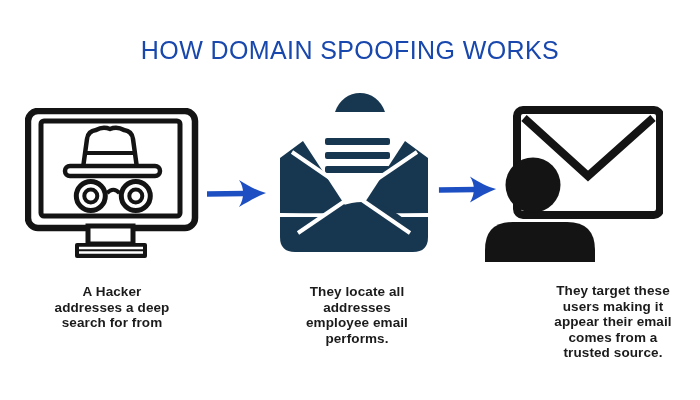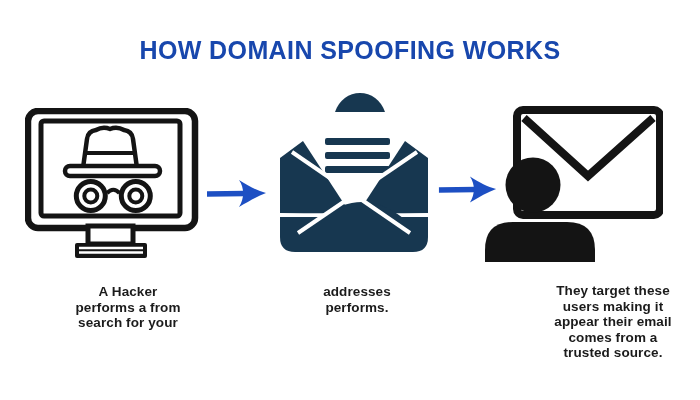--- a/index.html
+++ b/index.html
@@ -3,21 +3,21 @@
 <meta charset="utf-8">
 <style>
   html,body{margin:0;padding:0;}
   body{font-family:"Liberation Sans", sans-serif;}
   .canvas{
     position:relative;width:700px;height:400px;background:var(--background,#fff);
     overflow:hidden;
   }
   .title{
     position:absolute;left:0;top:36px;width:100%;text-align:center;
-    font-size:25px;font-weight:700;letter-spacing:.4px;
+    font-size:25px;font-weight:400;letter-spacing:.4px;
     color:var(--title-blue);
   }
   .icon{position:absolute;}
   .caption{
     position:absolute;text-align:center;color:var(--caption-black);
     font-size:13.5px;font-weight:700;line-height:15.5px;letter-spacing:.1px;
   }
   .ik{stroke:var(--icon-black);fill:#ffffff;}
   .ikl{stroke:var(--icon-black);fill:none;}
   .ikf{fill:var(--icon-black);}
@@ -84,28 +84,30 @@
     <g>
       <rect x="34" y="6" width="143" height="105" rx="6" fill="#ffffff" stroke="var(--icon-black)" stroke-width="8"></rect>
       <path d="M41,14 L105,72 L170,14" fill="none" stroke="var(--icon-black)" stroke-width="8"></path>
     </g>
     <g>
       <circle class="ikf" cx="50" cy="81" r="27.5"></circle>
       <path class="ikf" d="M2,158 L2,146 Q2,118 30,118 L84,118 Q112,118 112,146 L112,158 Z"></path>
     </g>
   </svg>
 
-  <div class="caption" style="left:38px;top:284px;width:180px">
+  <div class="caption" style="left:22px;top:284px;width:180px">
       <div>A Hacker</div>
-      <div>performs a from</div>
-      <div>search for your</div>
+      <div>addresses a deep</div>
+      <div>search for from</div>
     </div>
 
   <div class="caption" style="left:267px;top:284px;width:180px">
+      <div>They locate all</div>
       <div>addresses</div>
+      <div>employee email</div>
       <div>performs.</div>
     </div>
 
   <div class="caption" style="left:523px;top:283px;width:180px">
       <div>They target these</div>
       <div>users making it</div>
       <div>appear their email</div>
       <div>comes from a</div>
       <div>trusted source.</div>
     </div>

